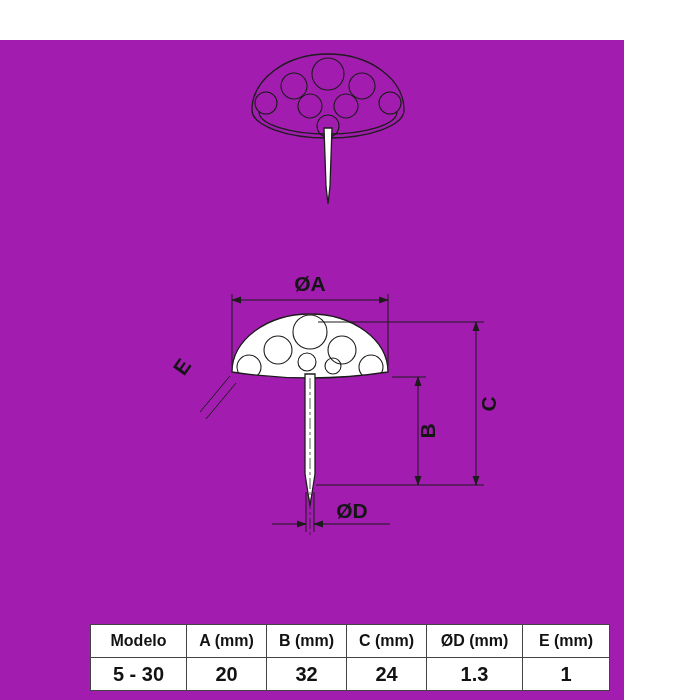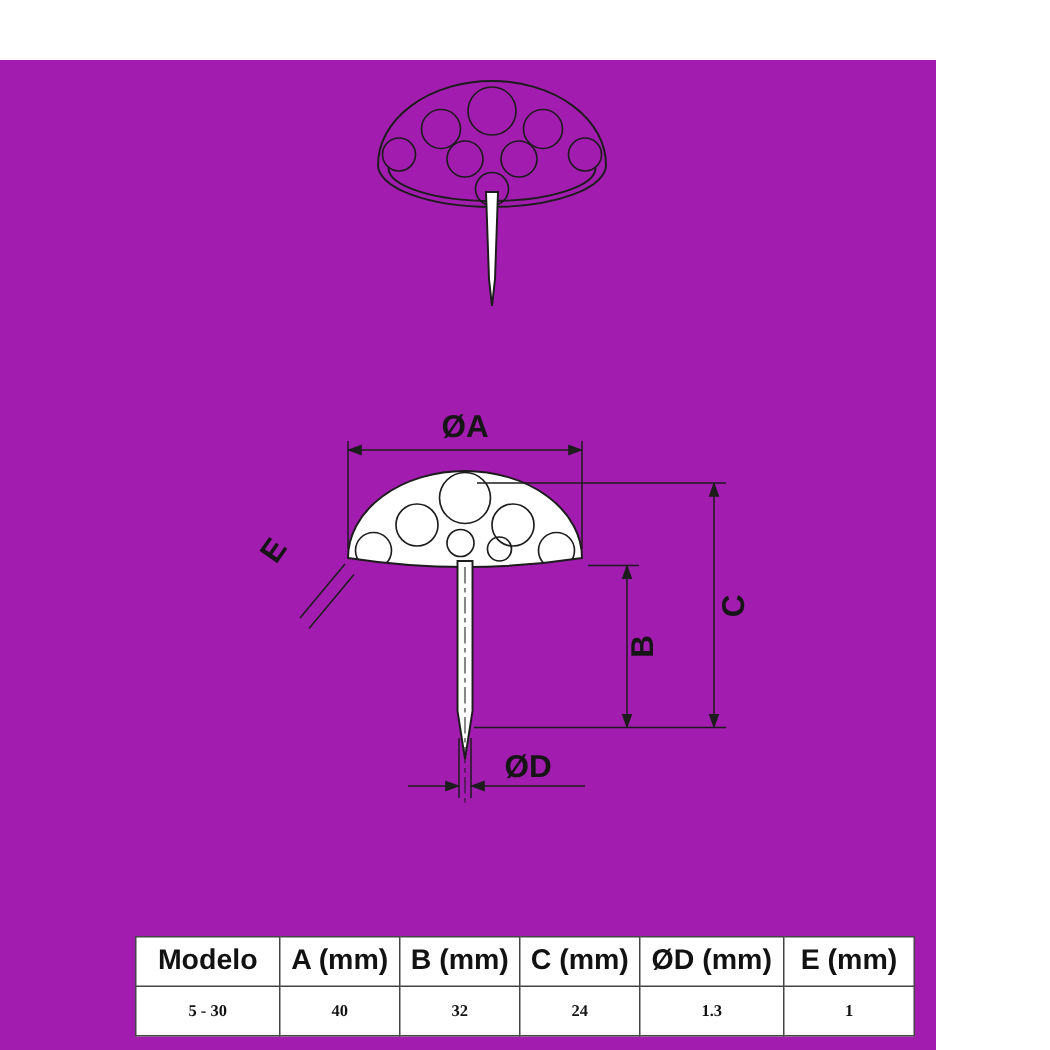--- a/index.html
+++ b/index.html
@@ -23,22 +23,22 @@
     background:#fff;
   }
   .dim-table th,.dim-table td{
     border:1.5px solid #454545;
     text-align:center;
     vertical-align:middle;
     height:32px;
     padding:0 4px;
     color:#121212;
   }
-  .dim-table th{font-size:19px;font-weight:bold;}
-  .dim-table td{font-size:11px;font-weight:bold;font-family:Liberation Serif, serif;}
+  .dim-table th{font-size:16px;font-weight:bold;}
+  .dim-table td{font-size:20px;font-weight:bold;}
   .corner-fragment{
     position:absolute;left:93px;top:676px;
     width:44px;height:24px;
     background:#35342c;
     clip-path:polygon(0% 100%,100% 100%,100% 22%,48% 0%,0% 48%);
   }
 </style>
 </head>
 <body>
 
@@ -134,21 +134,21 @@
         <th>A (mm)</th>
         <th>B (mm)</th>
         <th>C (mm)</th>
         <th>ØD (mm)</th>
         <th>E (mm)</th>
       </tr>
     </thead>
     <tbody>
       <tr>
         <td>5 - 30</td>
-        <td>40</td>
+        <td>20</td>
         <td>32</td>
         <td>24</td>
         <td>1.3</td>
         <td>1</td>
       </tr>
     </tbody>
   </table>
 
   
   <div class="corner-fragment"></div>

